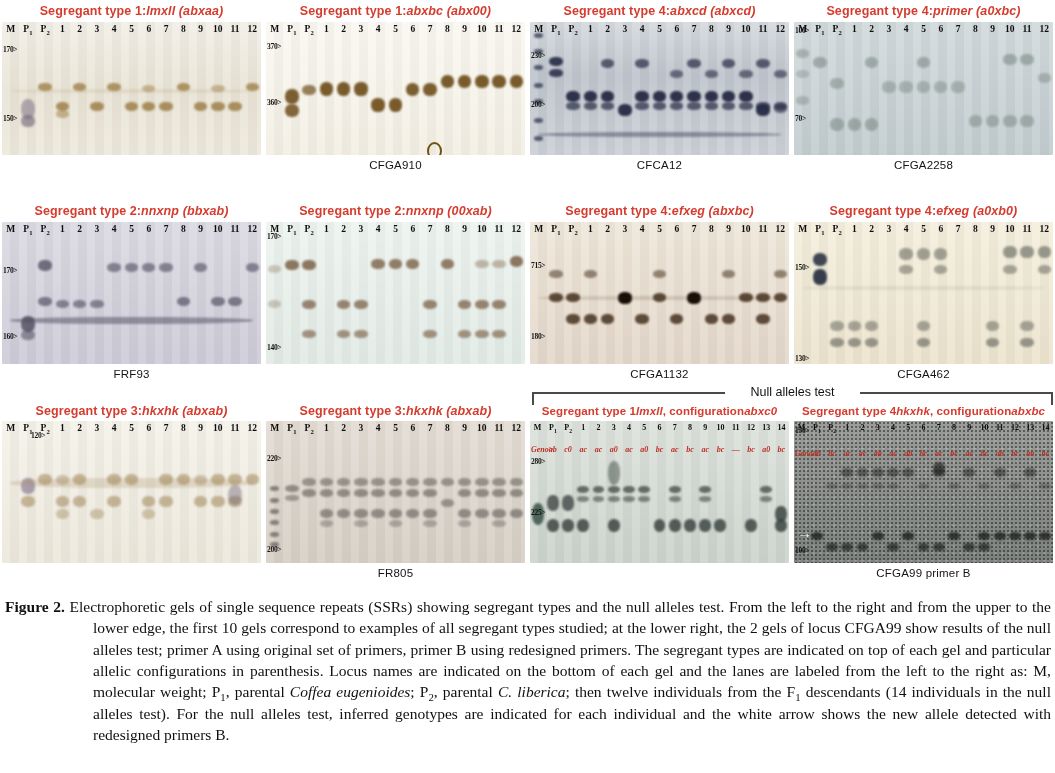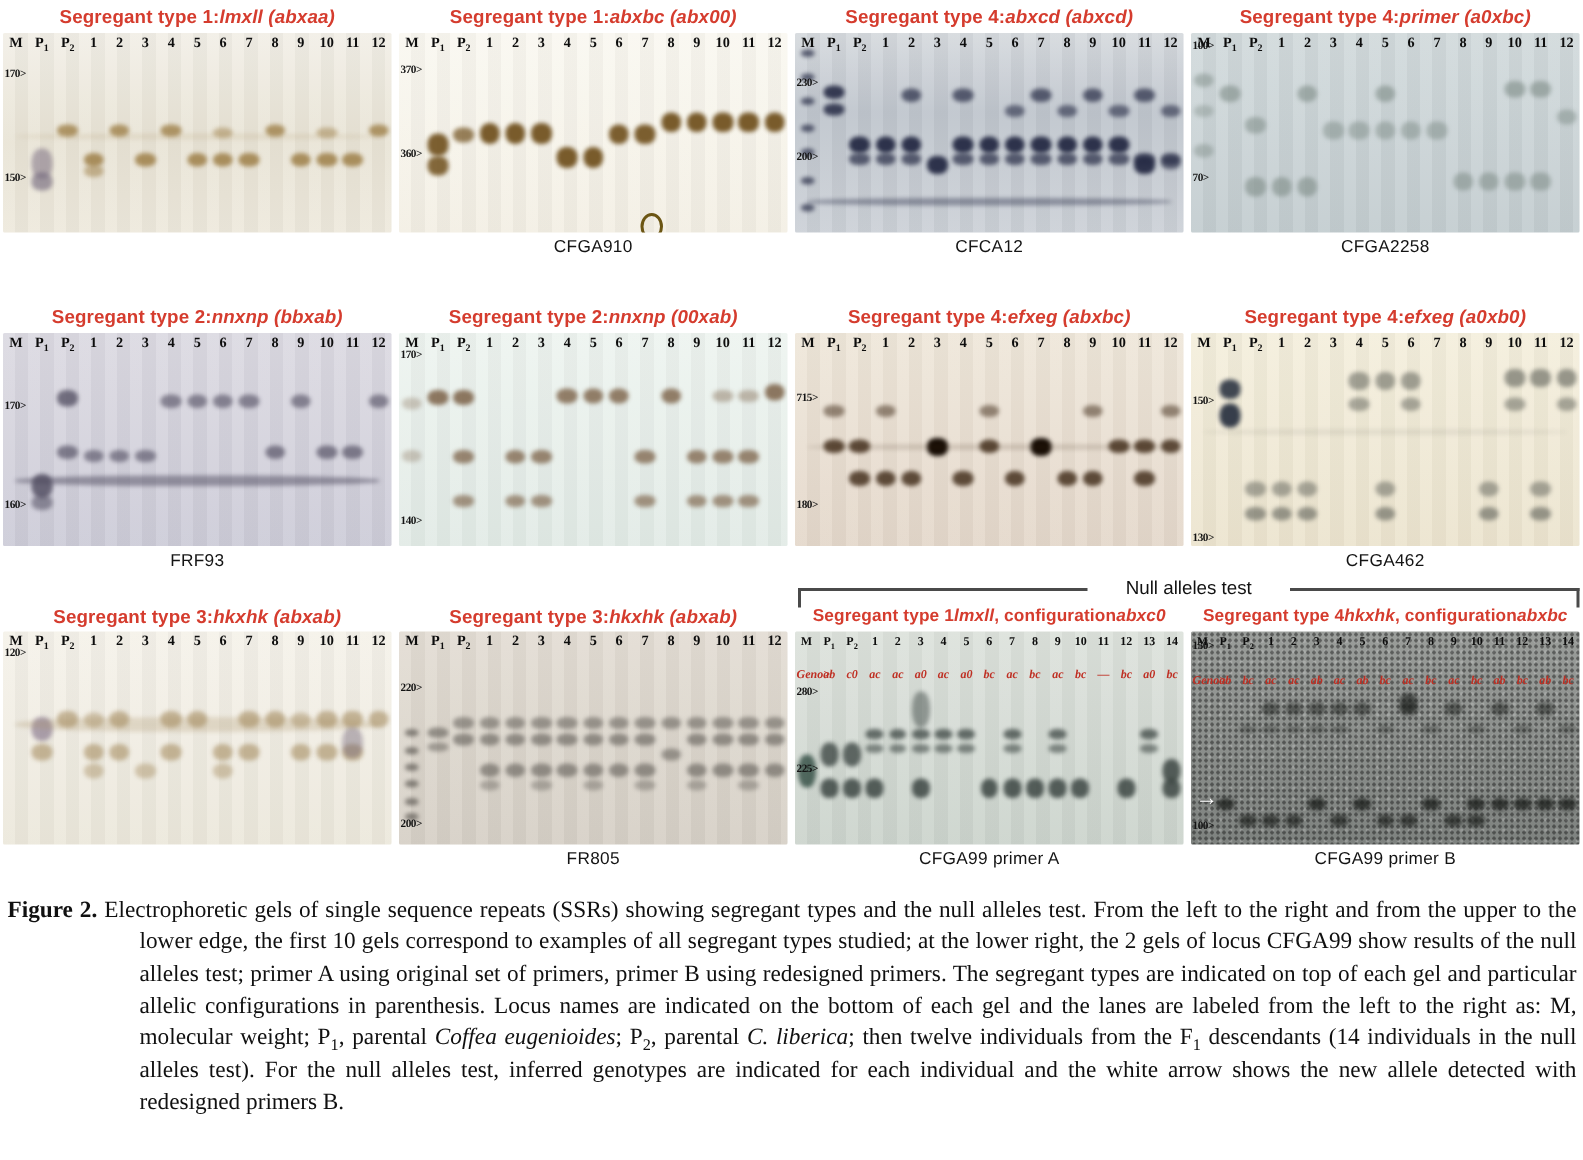--- a/index.html
+++ b/index.html
@@ -370,20 +370,21 @@
         <div class="band" style="left: 14.0667%; width: 5.2%; top: 65%; height: 10px; opacity: 0.8; background: rgb(60, 39, 20);"></div>
         <div class="band" style="left: 20.7333%; width: 5.2%; top: 65%; height: 10px; opacity: 0.8; background: rgb(60, 39, 20);"></div>
         <div class="band" style="left: 27.4%; width: 5.2%; top: 65%; height: 10px; opacity: 0.8; background: rgb(60, 39, 20);"></div>
         <div class="band" style="left: 40.7333%; width: 5.2%; top: 65%; height: 10px; opacity: 0.8; background: rgb(60, 39, 20);"></div>
         <div class="band" style="left: 54.0667%; width: 5.2%; top: 65%; height: 10px; opacity: 0.8; background: rgb(60, 39, 20);"></div>
         <div class="band" style="left: 67.4%; width: 5.2%; top: 65%; height: 10px; opacity: 0.8; background: rgb(60, 39, 20);"></div>
         <div class="band" style="left: 74.0667%; width: 5.2%; top: 65%; height: 10px; opacity: 0.8; background: rgb(60, 39, 20);"></div>
         <div class="band" style="left: 87.4%; width: 5.2%; top: 65%; height: 10px; opacity: 0.8; background: rgb(60, 39, 20);"></div>
         <div class="band" style="left: 3%; width: 94%; top: 52%; height: 4px; opacity: 0.15; background: rgb(60, 39, 20);"></div>
       </div>
+    <div class="locus">CFGA1132</div>
   </figure>
   <figure class="panel h23" style="margin:0">
     <div class="ptitle">Segregant type 4: <i>efxeg (a0xb0)</i></div>
     <div class="gelbox" style="background: linear-gradient(rgb(244, 239, 221), rgb(236, 228, 207));">
         <span class="lane-label" style="left: 3.33333%;">M</span>
         <span class="lane-label" style="left: 10%;">P<sub>1</sub></span>
         <span class="lane-label" style="left: 16.6667%;">P<sub>2</sub></span>
         <span class="lane-label" style="left: 23.3333%;">1</span>
         <span class="lane-label" style="left: 30%;">2</span>
         <span class="lane-label" style="left: 36.6667%;">3</span>
@@ -448,21 +449,21 @@
           <span class="lane-label" style="left: 36.6667%;">3</span>
           <span class="lane-label" style="left: 43.3333%;">4</span>
           <span class="lane-label" style="left: 50%;">5</span>
           <span class="lane-label" style="left: 56.6667%;">6</span>
           <span class="lane-label" style="left: 63.3333%;">7</span>
           <span class="lane-label" style="left: 70%;">8</span>
           <span class="lane-label" style="left: 76.6667%;">9</span>
           <span class="lane-label" style="left: 83.3333%;">10</span>
           <span class="lane-label" style="left: 90%;">11</span>
           <span class="lane-label" style="left: 96.6667%;">12</span>
-          <span class="mw-marker" style="top: 10%;">120&gt;</span>
+          <span class="mw-marker" style="top: 10%; padding-left: 28px;">120&gt;</span>
           <div class="band" style="left: 7.4%; width: 5.2%; top: 40%; height: 16px; opacity: 0.6; background: rgb(125, 107, 132);"></div>
           <div class="band" style="left: 3%; width: 94%; top: 40%; height: 10px; opacity: 0.25; background: rgb(167, 142, 98);"></div>
           <div class="band" style="left: 14.0667%; width: 5.2%; top: 37%; height: 11px; opacity: 0.6; background: rgb(167, 142, 98);"></div>
           <div class="band" style="left: 27.4%; width: 5.2%; top: 37%; height: 11px; opacity: 0.6; background: rgb(167, 142, 98);"></div>
           <div class="band" style="left: 40.7333%; width: 5.2%; top: 37%; height: 11px; opacity: 0.6; background: rgb(167, 142, 98);"></div>
           <div class="band" style="left: 47.4%; width: 5.2%; top: 37%; height: 11px; opacity: 0.6; background: rgb(167, 142, 98);"></div>
           <div class="band" style="left: 60.7333%; width: 5.2%; top: 37%; height: 11px; opacity: 0.6; background: rgb(167, 142, 98);"></div>
           <div class="band" style="left: 67.4%; width: 5.2%; top: 37%; height: 11px; opacity: 0.6; background: rgb(167, 142, 98);"></div>
           <div class="band" style="left: 80.7333%; width: 5.2%; top: 37%; height: 11px; opacity: 0.6; background: rgb(167, 142, 98);"></div>
           <div class="band" style="left: 87.4%; width: 5.2%; top: 37%; height: 11px; opacity: 0.6; background: rgb(167, 142, 98);"></div>
@@ -623,21 +624,20 @@
           <span class="geno" style="left: 50%; top: 17%; color: rgb(191, 47, 35);">bc</span>
           <span class="geno" style="left: 55.8824%; top: 17%; color: rgb(191, 47, 35);">ac</span>
           <span class="geno" style="left: 61.7647%; top: 17%; color: rgb(191, 47, 35);">bc</span>
           <span class="geno" style="left: 67.6471%; top: 17%; color: rgb(191, 47, 35);">ac</span>
           <span class="geno" style="left: 73.5294%; top: 17%; color: rgb(191, 47, 35);">bc</span>
           <span class="geno" style="left: 79.4118%; top: 17%; color: rgb(191, 47, 35);">—</span>
           <span class="geno" style="left: 85.2941%; top: 17%; color: rgb(191, 47, 35);">bc</span>
           <span class="geno" style="left: 91.1765%; top: 17%; color: rgb(191, 47, 35);">a0</span>
           <span class="geno" style="left: 97.0588%; top: 17%; color: rgb(191, 47, 35);">bc</span>
         </div>
-      <div class="locus">CFGA99 primer A</div>
     </figure>
     <figure class="panel h23" style="margin:0">
       <div class="ptitle" style="font-size:11.5px">Segregant type 4 <i>hkxhk</i>, configuration <i>abxbc</i></div>
       <div class="gelbox lanes17 dark" style="background: linear-gradient(rgb(154, 157, 154), rgb(126, 130, 127));">
           <span class="lane-label" style="left: 2.94118%;">M</span>
           <span class="lane-label" style="left: 8.82353%;">P<sub>1</sub></span>
           <span class="lane-label" style="left: 14.7059%;">P<sub>2</sub></span>
           <span class="lane-label" style="left: 20.5882%;">1</span>
           <span class="lane-label" style="left: 26.4706%;">2</span>
           <span class="lane-label" style="left: 32.3529%;">3</span>

